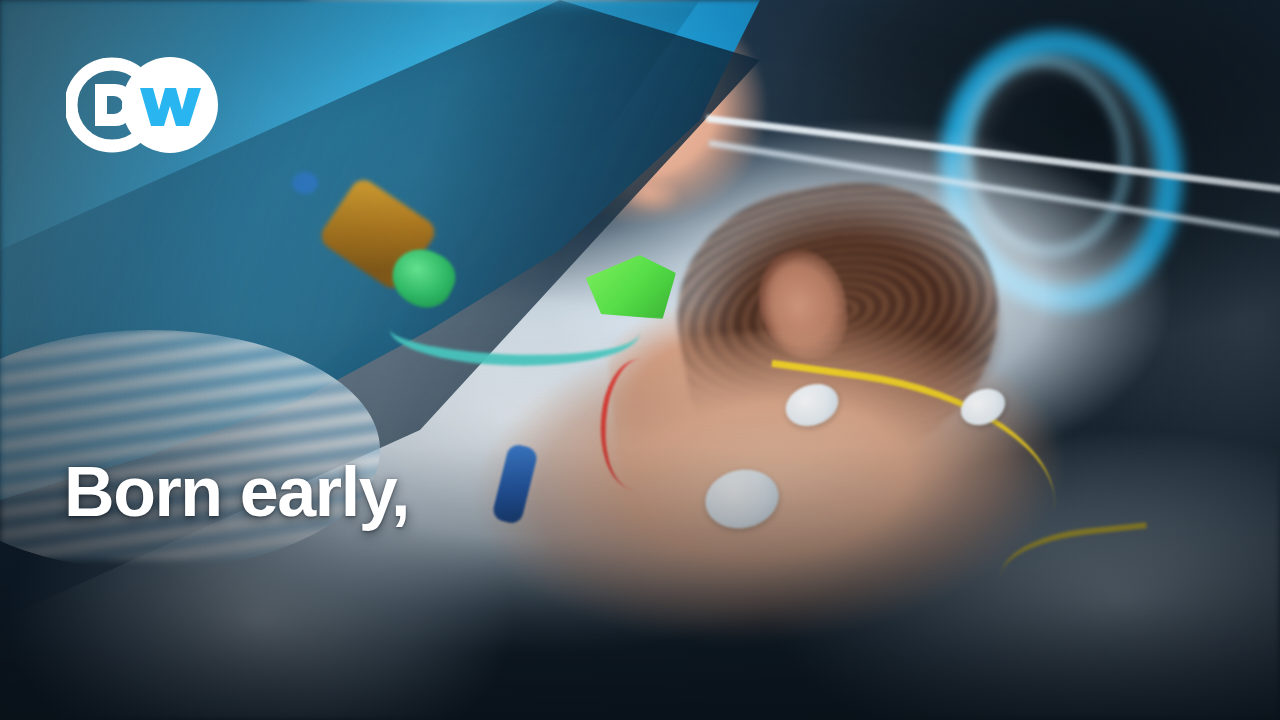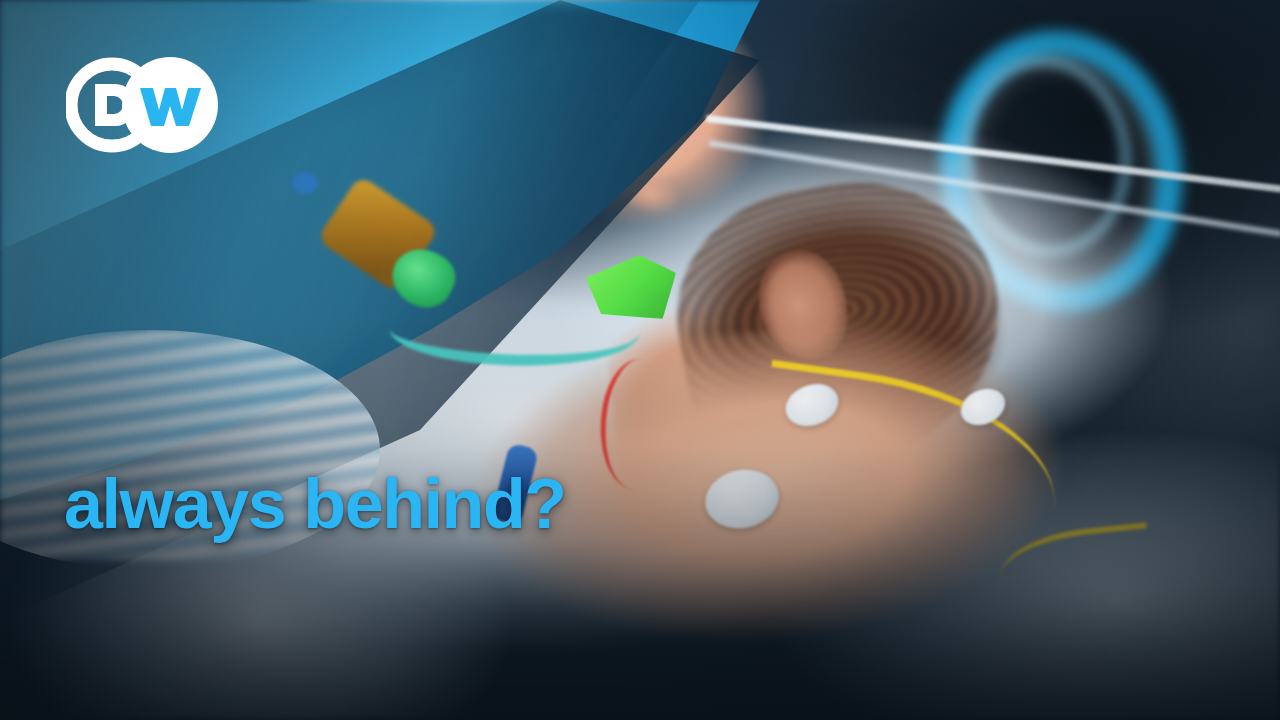--- a/index.html
+++ b/index.html
@@ -361,16 +361,16 @@
 
       <circle cx="46" cy="48" r="41" fill="none" stroke="#ffffff" stroke-width="13"></circle>
 
       <path d="M29 27 h20 a21 21 0 0 1 0 42 h-20 z M41 39 v18 h7 a9 9 0 0 0 0-18 z" fill="#ffffff" fill-rule="evenodd"></path>
 
       <path d="M74 31 h13 l6 22 l6-22 h11 l6 22 l6-22 h13 l-12 38 h-13 l-6-20 l-6 20 h-13 z" fill="#29b6f0"></path>
     </svg>
   </div>
 
   <div id="caption">
-    <div class="caption-line" id="caption-line-2">always behind?</div>
+    <div class="caption-line" id="caption-line-1">Born early,</div>
   </div>
 
 </div>
 
 </body></html>

